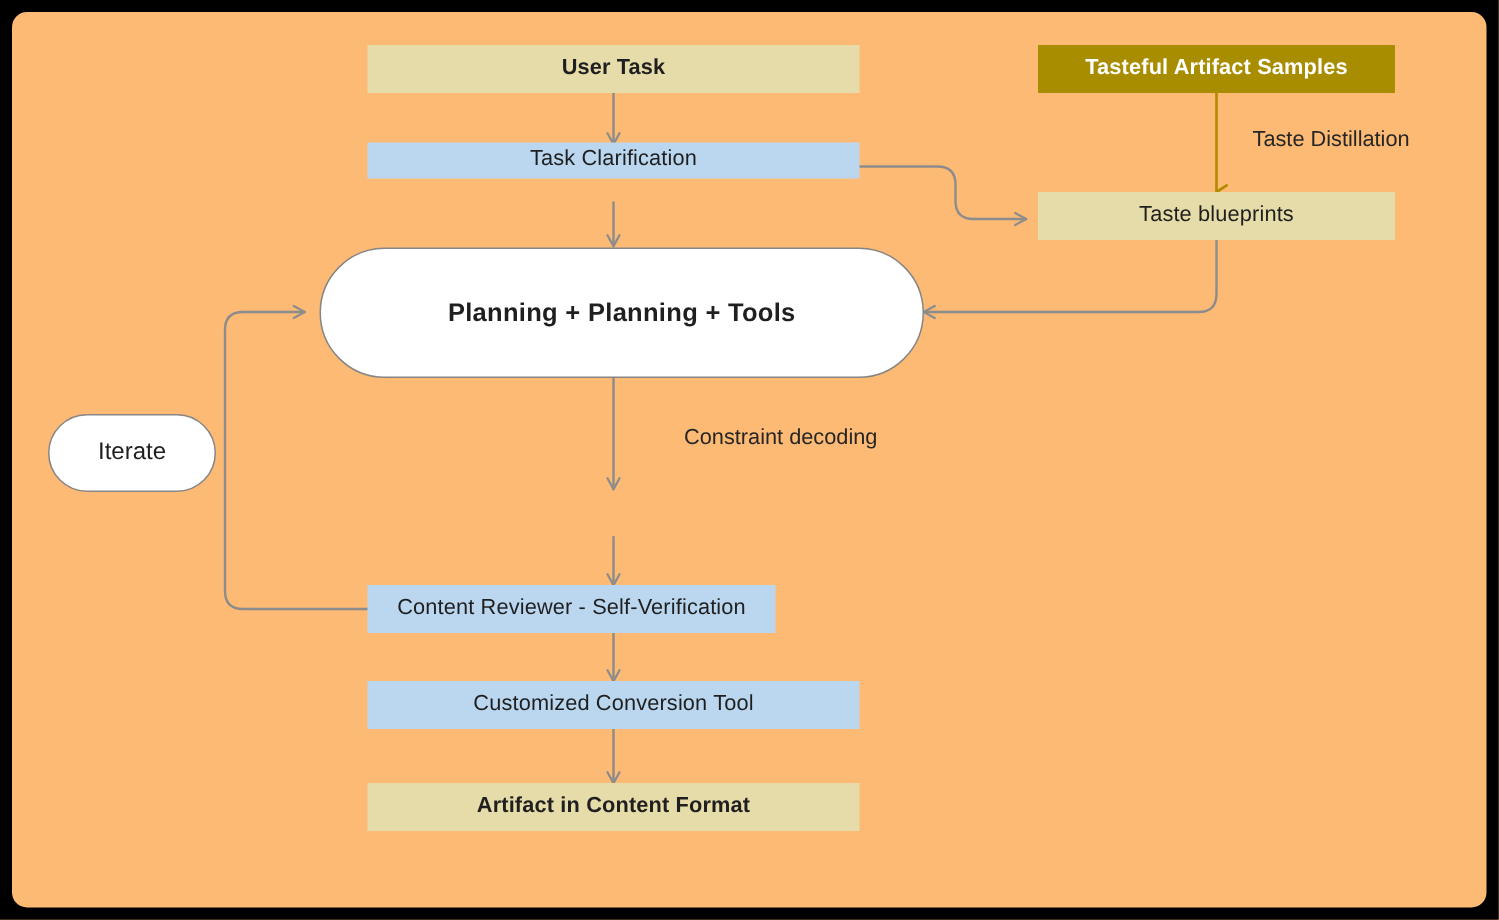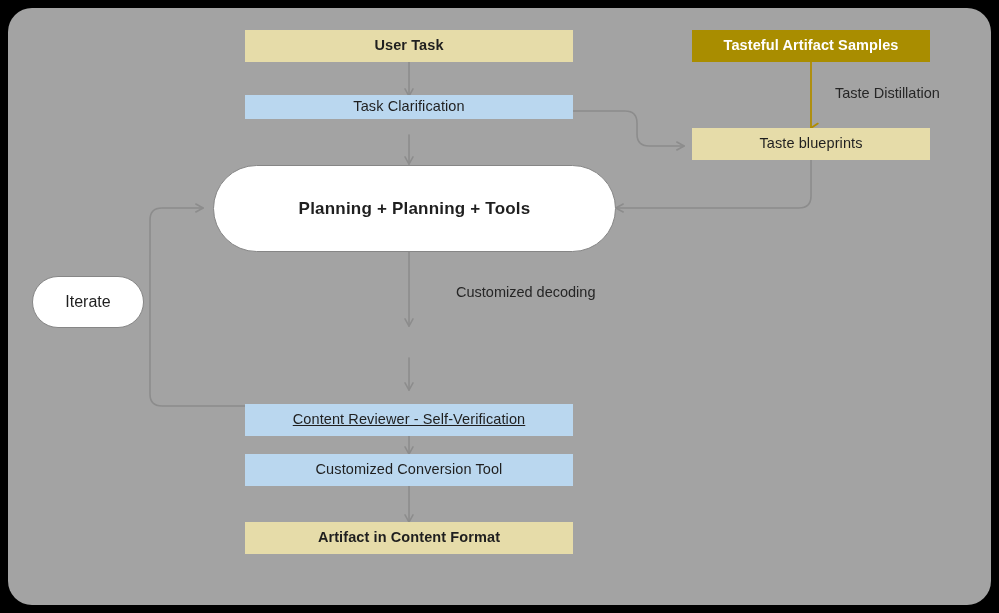--- a/index.html
+++ b/index.html
@@ -14,22 +14,22 @@
     overflow: hidden;
     font-family: "Liberation Sans", sans-serif;
   }
 
   #canvas {
     position: absolute;
     left: 8px;
     top: 8px;
     width: 983px;
     height: 597px;
-    background: #a3a3a3;
-    border-radius: 24px;
+    background: #fdba74;
+    border-radius: 10px;
     overflow: hidden;
   }
 
   
   #wires {
     position: absolute;
     left: 0;
     top: 0;
     width: 983px;
     height: 597px;
@@ -129,29 +129,29 @@
     <line x1="803" y1="54" x2="803" y2="120" stroke="#b08d00" stroke-width="1.8" fill="none" marker-end="url(#ah-gold)"></line>
   </svg>
 
   <div class="node tan strong" id="user-task" style="left:237px; top:22px; width:328px; height:32px;">User Task</div>
 
   <div class="node blue" id="task-clarification" style="left:237px; top:87px; width:328px; height:24px;">Task Clarification</div>
 
   <div class="pill" id="planning" style="left:205px; top:157px; width:403px; height:87px;">Planning + Planning + Tools</div>
 
 
-  <div class="node blue" id="content-reviewer" style="left:237px; top:396px; width:328px; height:32px;text-decoration:underline;">Content Reviewer - Self-Verification</div>
+  <div class="node blue" id="content-reviewer" style="left:237px; top:382px; width:272px; height:32px;">Content Reviewer - Self-Verification</div>
 
   <div class="node blue" id="conversion-tool" style="left:237px; top:446px; width:328px; height:32px;">Customized Conversion Tool</div>
 
   <div class="node tan strong" id="office-artifact" style="left:237px; top:514px; width:328px; height:32px;">Artifact in Content Format</div>
 
   <div class="node tan" id="taste-blueprints" style="left:684px; top:120px; width:238px; height:32px;">Taste blueprints</div>
 
   <div class="node gold" id="tasteful-samples" style="left:684px; top:22px; width:238px; height:32px;">Tasteful Artifact Samples</div>
 
   <div class="pill" id="iterate" style="left:24px; top:268px; width:112px; height:52px;">Iterate</div>
 
   <div class="edge-label" id="taste-distillation" style="left:827px; top:77px;">Taste Distillation</div>
 
-  <div class="edge-label" id="constraint-decoding" style="left:448px; top:276px;">Customized decoding</div>
+  <div class="edge-label" id="constraint-decoding" style="left:448px; top:276px;">Constraint decoding</div>
 
 </div>
 
 </body></html>

